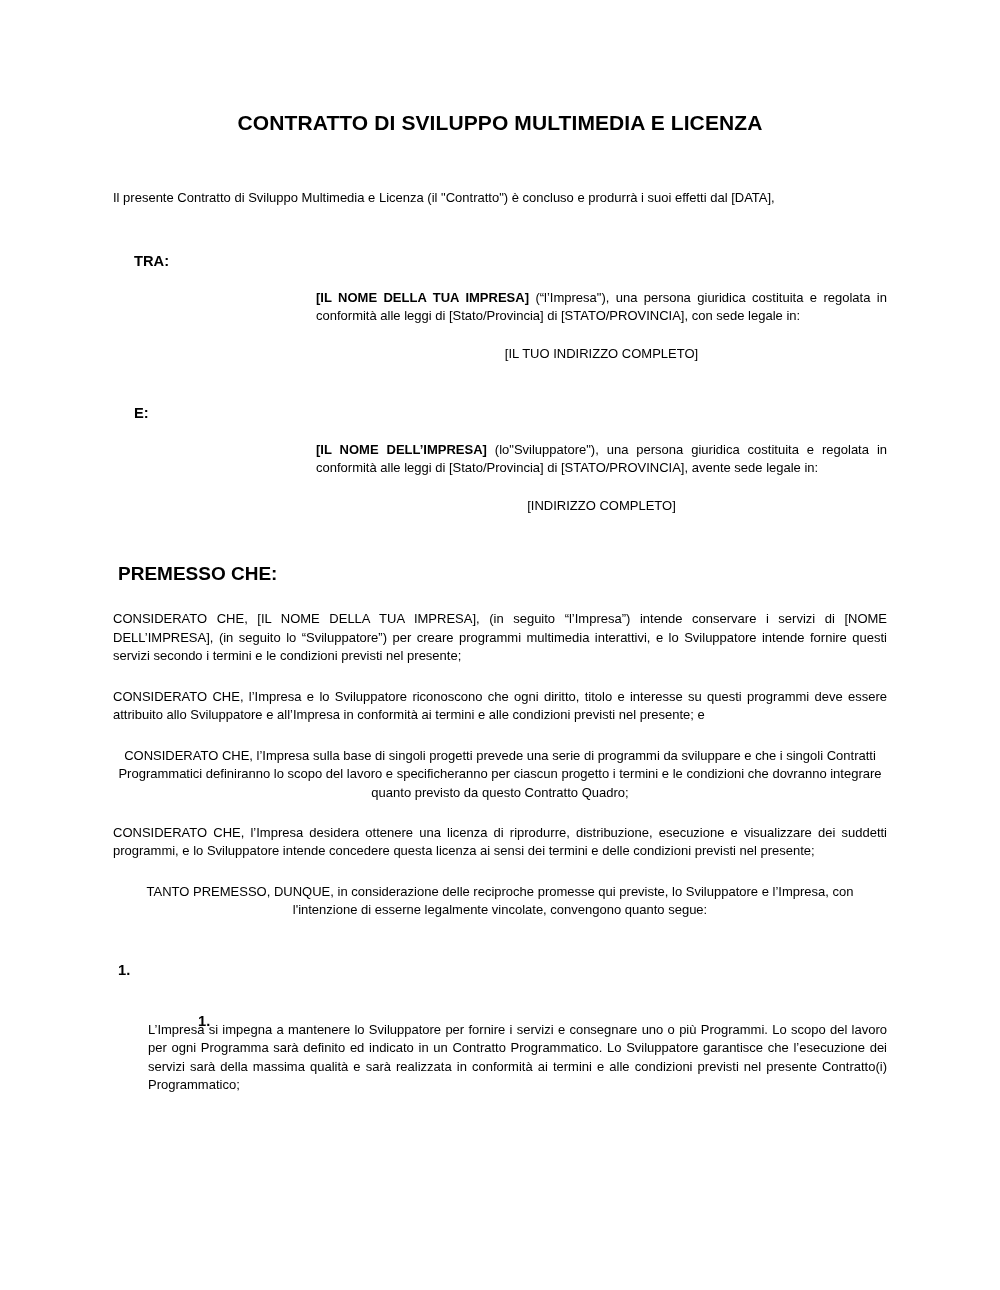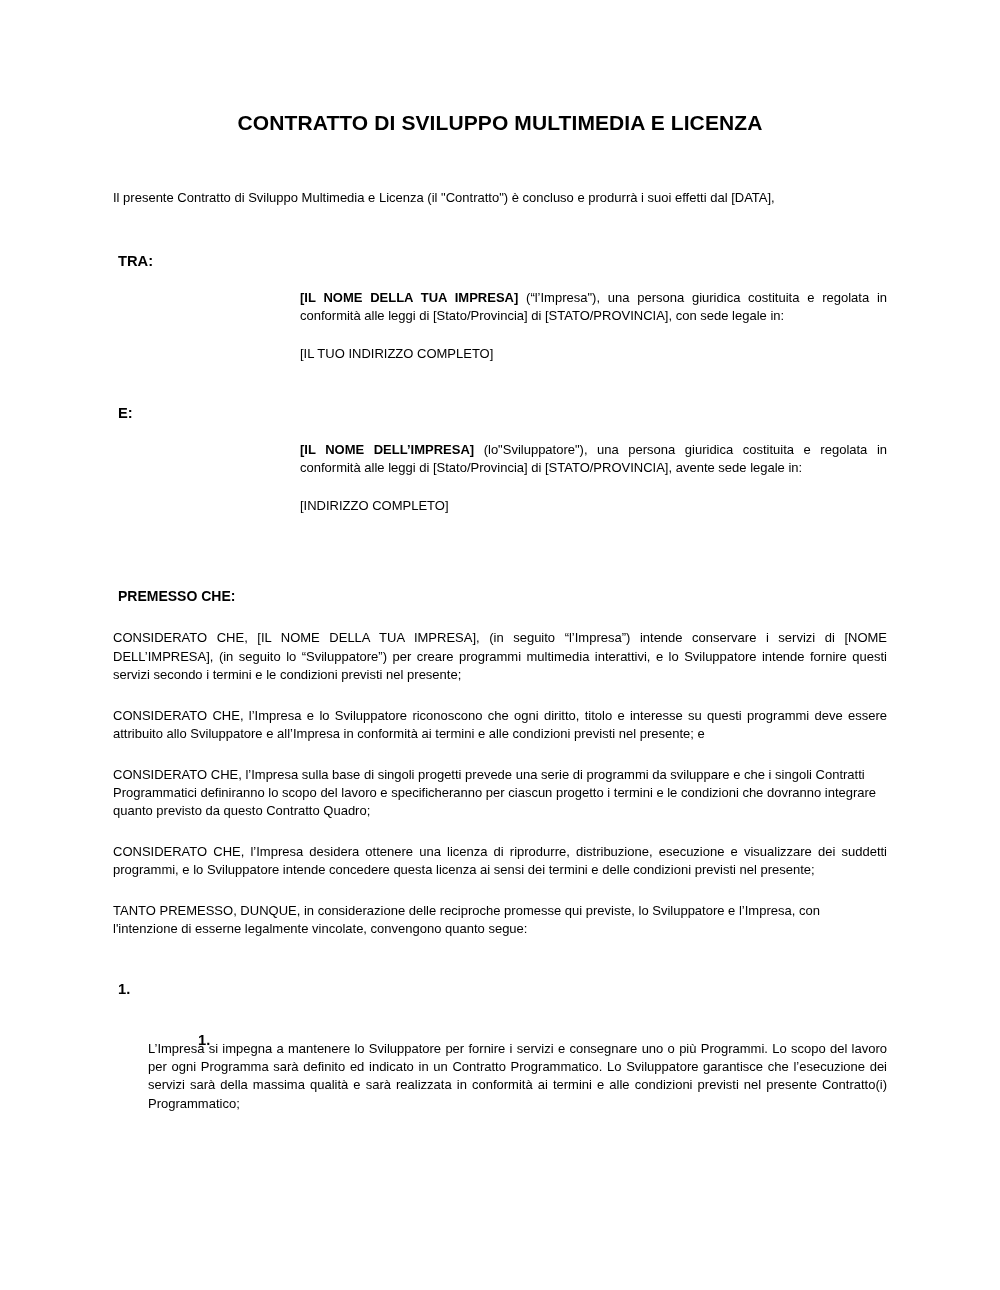--- a/index.html
+++ b/index.html
@@ -37,21 +37,21 @@
   }
 
   
   .para {
     font-size: 13px;
     line-height: 1.42;
     text-align: justify;
     margin: 0;
   }
   .para.left {
-    text-align: left;
+    text-align: center;
   }
   .para b, .bold {
     font-weight: bold;
   }
 
   .intro {
     margin-top: 54px;
   }
 
   
@@ -60,39 +60,40 @@
     align-items: flex-start;
   }
   .party-label {
     width: 187px;
     flex: 0 0 187px;
     padding-left: 5px;
     box-sizing: border-box;
     font-size: 14.7px;
     font-weight: bold;
     line-height: 1.42;
+    margin-left: 16px;
   }
   .party-body {
     flex: 1 1 auto;
     min-width: 0;
     margin-top: 38px;
   }
   .party-body .para + .para {
     margin-top: 19px;
   }
   .tra-row { margin-top: 43px; }
   .e-row   { margin-top: 40px; }
 
   
   .section-label {
-    font-size: 14px;
+    font-size: 19px;
     font-weight: bold;
     line-height: 1.42;
     padding-left: 5px;
-    margin-top: 72px;
+    margin-top: 46px;
   }
   .premesso-para { margin-top: 22px; }
 
   
   .num-heading {
     display: flex;
     align-items: flex-start;
     font-size: 14.7px;
     font-weight: bold;
     line-height: 1.42;

